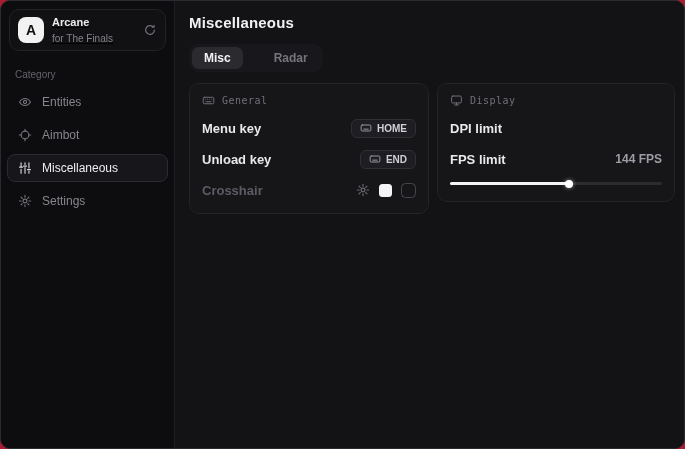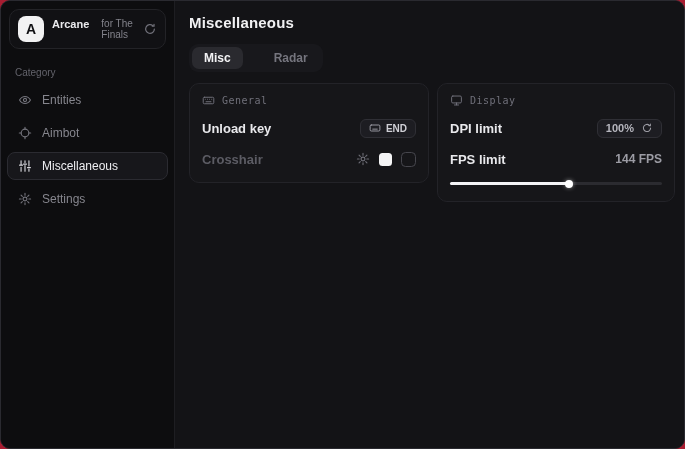--- a/index.html
+++ b/index.html
@@ -32,21 +32,21 @@
     background: #111114;
     display: flex; align-items: center; gap: 8px;
   }
   .logo {
     width: 26px; height: 26px; border-radius: 8px;
     background: #f2f2f3; color: #101013;
     font-weight: 800; font-size: 14px;
     display: flex; align-items: center; justify-content: center;
     flex-shrink: 0;
   }
-  .brand-text { display: flex; flex-direction: row; gap: 12px; flex: 1; }
+  .brand-text { display: flex; flex-direction: column; gap: 5px; flex: 1; text-decoration: underline; }
   .brand-title { font-size: 11px; font-weight: 700; color: #ebebee; }
   .brand-sub { font-size: 10px; color: #83838b; }
   .brand-icon { color: #6f6f78; display: flex; }
   .category-label {
     margin: 10px 14px 8px; font-size: 10px; color: #63636b;
   }
   .nav { display: flex; flex-direction: column; gap: 5px; padding: 0 6px; }
   .nav-item {
     height: 28px; border-radius: 8px; border: 1px solid transparent;
     display: flex; align-items: center; gap: 10px; padding: 0 10px;
@@ -220,20 +220,32 @@
         <div class="panel-header">
           <span class="ph-icon">
             <svg width="13" height="13" viewBox="0 0 16 16" fill="none" stroke="currentColor" stroke-width="1.2" stroke-linecap="round">
               <rect x="1.5" y="4" width="13" height="8" rx="1.5"></rect>
               <path d="M4 6.5h.01M6.7 6.5h.01M9.4 6.5h.01M12 6.5h.01M5 9.5h6"></path>
             </svg>
           </span>
           <span>General</span>
         </div>
 
+        <div class="row">
+          <span class="row-label">Menu key</span>
+          <span class="keybind">
+            <span class="kb-icon">
+              <svg width="12" height="12" viewBox="0 0 16 16" fill="none" stroke="currentColor" stroke-width="1.3" stroke-linecap="round">
+                <rect x="1.5" y="4" width="13" height="8" rx="1.5"></rect>
+                <path d="M5 9.5h6"></path>
+              </svg>
+            </span>
+            <span>HOME</span>
+          </span>
+        </div>
 
         <div class="row">
           <span class="row-label">Unload key</span>
           <span class="keybind">
             <span class="kb-icon">
               <svg width="12" height="12" viewBox="0 0 16 16" fill="none" stroke="currentColor" stroke-width="1.3" stroke-linecap="round">
                 <rect x="1.5" y="4" width="13" height="8" rx="1.5"></rect>
                 <path d="M5 9.5h6"></path>
               </svg>
             </span>
@@ -262,29 +274,20 @@
             <svg width="13" height="13" viewBox="0 0 16 16" fill="none" stroke="currentColor" stroke-width="1.2" stroke-linecap="round">
               <rect x="2" y="2.5" width="12" height="8.5" rx="1.5"></rect>
               <path d="M8 11v2.3M5.5 13.5h5"></path>
             </svg>
           </span>
           <span>Display</span>
         </div>
 
         <div class="row">
           <span class="row-label">DPI limit</span>
-          <span class="select-badge">
-            <span>100%</span>
-            <span class="cyc-icon">
-              <svg width="12" height="12" viewBox="0 0 16 16" fill="none" stroke="currentColor" stroke-width="1.4" stroke-linecap="round">
-                <path d="M12.8 8a4.8 4.8 0 1 1-1.6-3.6"></path>
-                <path d="M12.5 2.8v2h-2"></path>
-              </svg>
-            </span>
-          </span>
         </div>
 
         <div class="row">
           <span class="row-label">FPS limit</span>
           <span class="fps-value">144 FPS</span>
         </div>
 
         <div class="slider">
           <div class="slider-track"></div>
           <div class="slider-fill" style="width: 56%;"></div>

